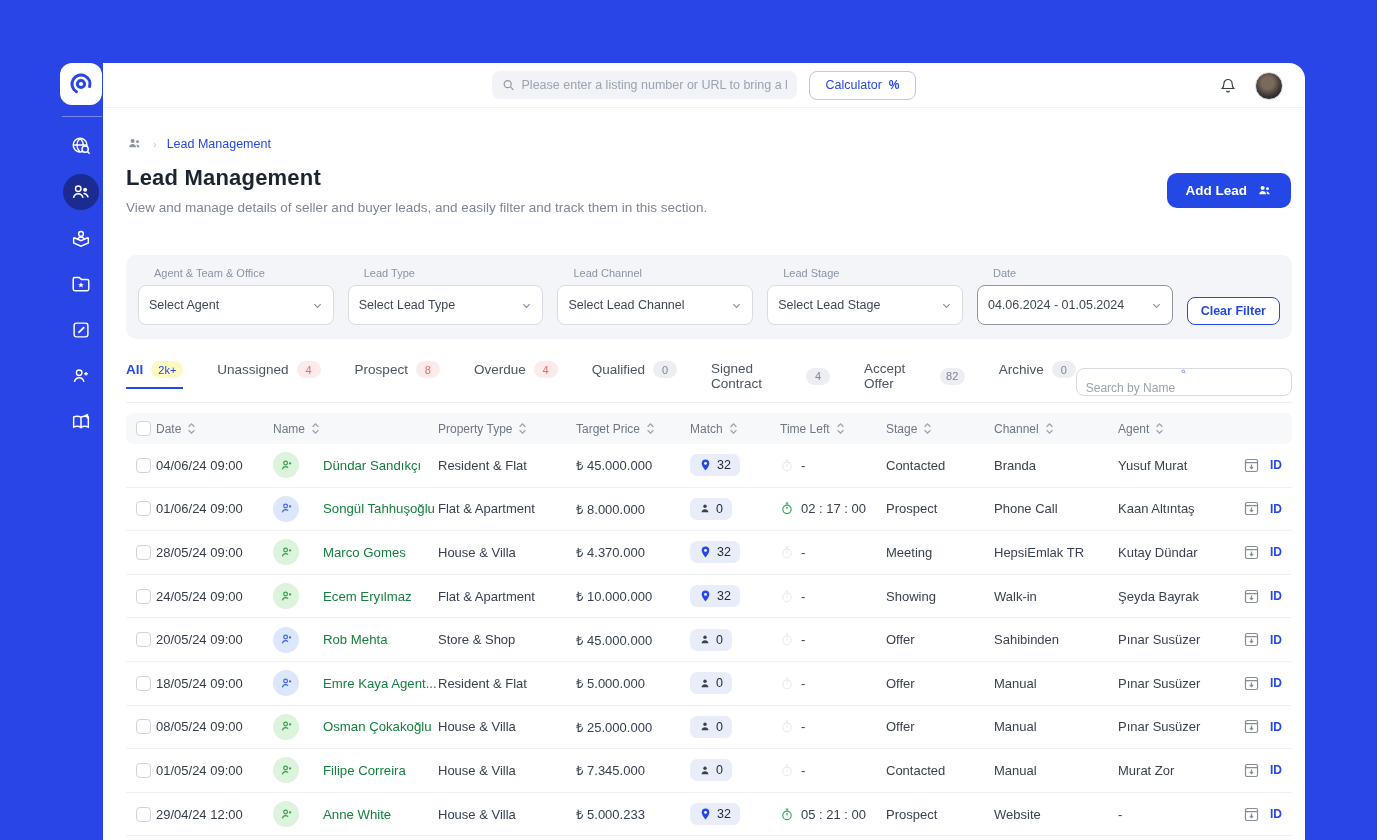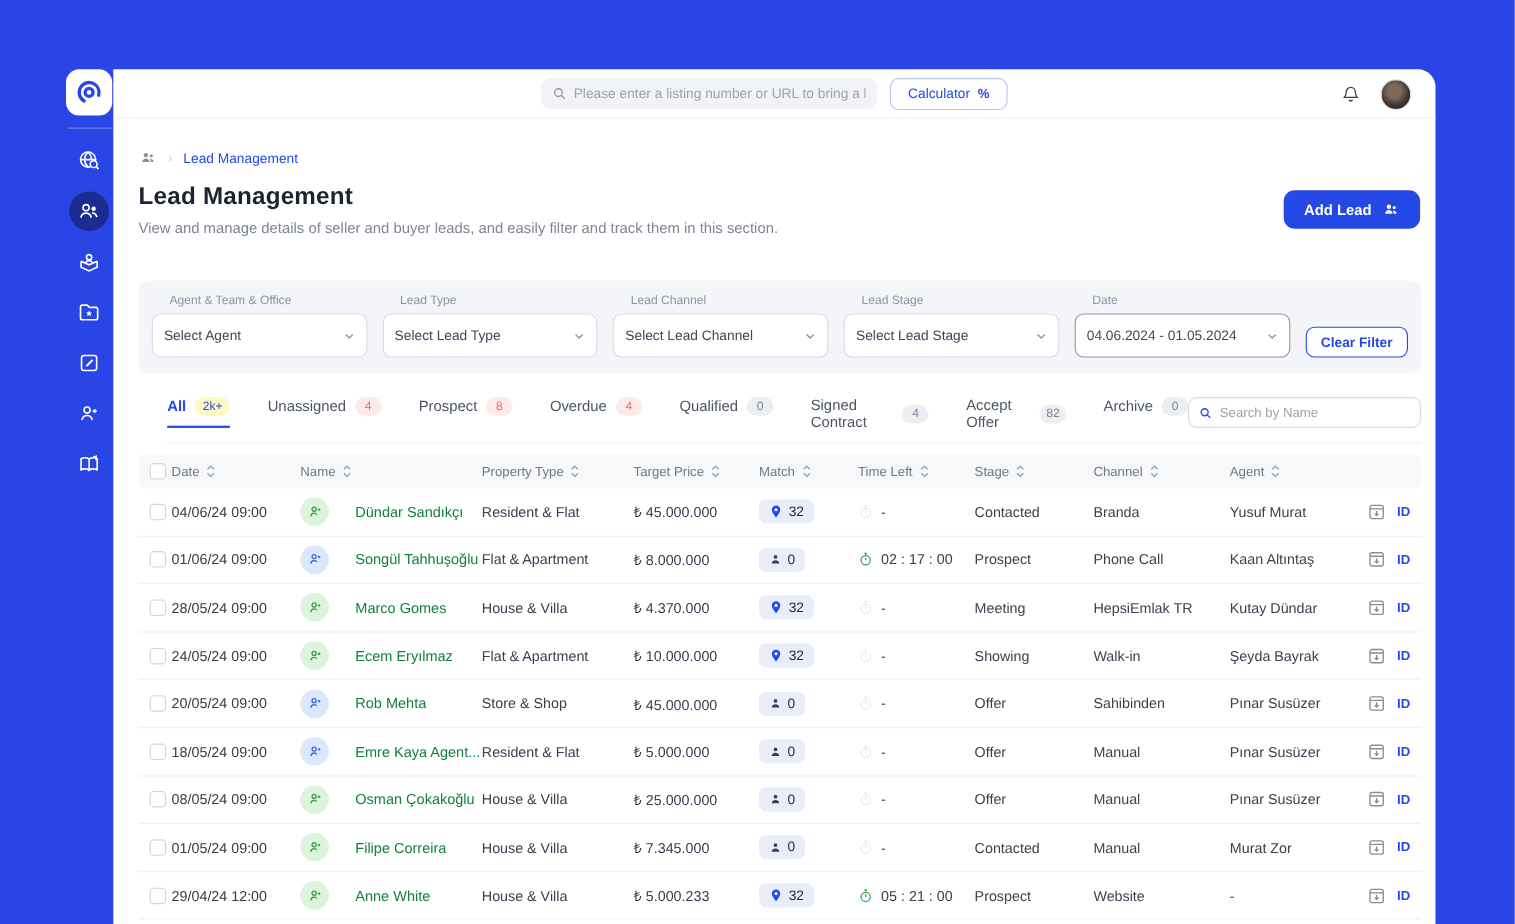--- a/index.html
+++ b/index.html
@@ -46,30 +46,30 @@
   .filter-card { margin-top:40px; background:#f3f5f9; border-radius:10px; padding:12px 12px 14px 12px; display:flex; gap:14px; align-items:flex-end; }
   .ffield { flex:1; }
   .flabel { font-size:11px; color:#8a93a3; margin-bottom:6px; margin-left:16px; }
   .fselect { height:40px; background:#fff; border:1px solid #d7dbe2; border-radius:8px; display:flex; align-items:center;
              justify-content:space-between; padding:0 10px; font-size:12.5px; color:#3f4756; cursor:pointer; }
   .fselect.date { border-color:#8f96a3; }
   .clear-btn { height:28px; padding:0 13px; background:#fff; border:1px solid #2448e6; border-radius:8px; color:#2448e6;
                font-size:12.5px; font-weight:700; cursor:pointer; white-space:nowrap; font-family:"Liberation Sans", sans-serif; }
 
   
-  .tabs-row { margin-top:22px; display:flex; align-items:flex-start; justify-content:space-between; border-bottom:1px solid #eceef2;margin-left:26px; }
+  .tabs-row { margin-top:22px; display:flex; align-items:flex-end; justify-content:space-between; border-bottom:1px solid #eceef2; }
   .tabs { display:flex; align-items:flex-start; gap:34px; }
   .tab { display:flex; align-items:center; gap:8px; padding-bottom:9px; font-size:13.5px; color:#4b5563; cursor:pointer; border-bottom:2px solid transparent; }
   .tab.active { color:#2448e6; font-weight:700; border-bottom-color:#2448e6; }
   .tbadge { min-width:24px; height:17px; padding:0 7px; border-radius:9px; font-size:11px; display:flex; align-items:center; justify-content:center; }
   .badge-blue .tbadge { background:#fef9c3; color:#2448e6; font-weight:400; }
   .badge-red .tbadge { background:#fdeaea; color:#ee6a6a; }
   .badge-gray .tbadge { background:#eceef2; color:#7d8596; }
   .name-search { width:220px; height:28px; border:1px solid #d7dbe2; border-radius:8px; display:flex; align-items:center; gap:7px;
-                 padding:0 9px; margin-bottom:6px; background:#fff; }
+                 padding:0 9px; margin-bottom:6px; background:#fff;flex-direction:column; }
   .name-search input { border:none; outline:none; font-size:12px; color:#3a4049; width:100%; font-family:"Liberation Sans", sans-serif; }
   .name-search input::placeholder { color:#9aa3b0; }
 
   
   .grid { display:grid; grid-template-columns:30px 117px 165px 138px 114px 90px 106px 108px 124px 125px 1fr; align-items:center; }
   .thead { margin-top:10px; height:31px; background:#f7f8fa; border-radius:7px; }
   .th { font-size:12px; color:#6f7785; display:flex; align-items:center; gap:6px; cursor:pointer; }
   .checkbox { width:15px; height:15px; border:1.4px solid #cfd4dc; border-radius:4px; background:#fff; cursor:pointer; margin-left:10px; }
   .trow { height:43.6px; border-bottom:1px solid #eef0f4; font-size:13px; color:#374151; }
   .cell-date { color:#353d4a; }

